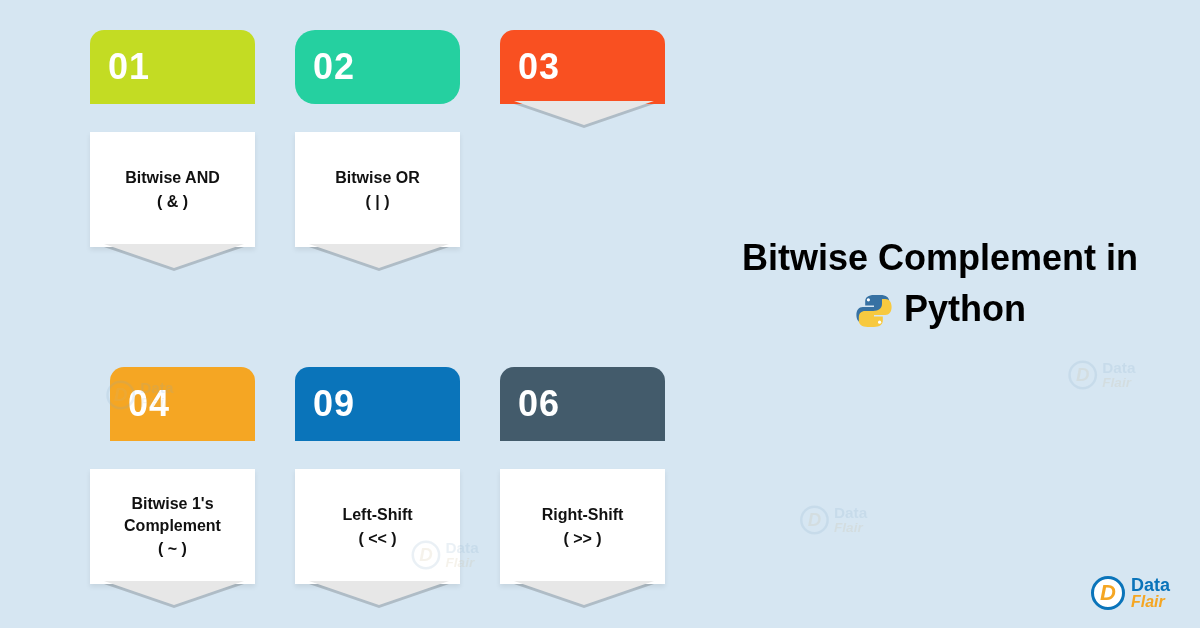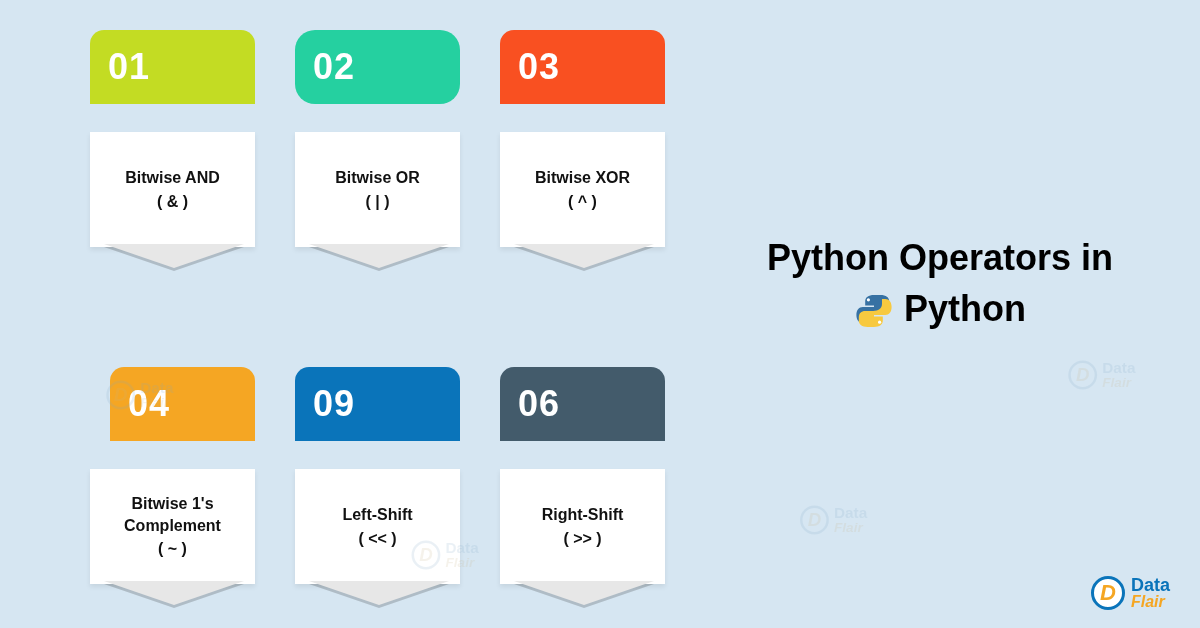--- a/index.html
+++ b/index.html
@@ -168,24 +168,20 @@
     <div class="card">
       <div class="card-top c2">02</div>
       <div class="card-body">
         <div>Bitwise OR</div>
         <div class="symbol">( | )</div>
       </div>
       <div class="fold"></div>
     </div>
     <div class="card">
       <div class="card-top c3">03</div>
-      <div class="card-body">
-        <div>Bitwise XOR</div>
-        <div class="symbol">( ^ )</div>
-      </div>
       <div class="fold"></div>
     </div>
   </div>
   <div class="row">
     <div class="card">
       <div class="card-top c4">04</div>
       <div class="card-body">
         <div>Bitwise 1's Complement</div>
         <div class="symbol">( ~ )</div>
       </div>
@@ -204,21 +200,21 @@
       <div class="card-body">
         <div>Right-Shift</div>
         <div class="symbol">( &gt;&gt; )</div>
       </div>
       <div class="fold"></div>
     </div>
   </div>
 </div>
 
 <div class="title-block">
-  <h1>Python Operators in</h1>
+  <h1>Bitwise Complement in</h1>
   <div class="title-second">
     <span class="py-icon">
       <svg viewBox="0 0 100 100">
         <path d="M50 10 c-14 0 -22 6 -22 16 v10 h22 v4 H22 c-10 0 -16 8 -16 20 s6 20 16 20 h8 v-12 c0-12 10-18 22-18 h20 c10 0 16-6 16-16 V26 c0-10-8-16-22-16 H50z" fill="#3671a3"></path>
         <circle cx="36" cy="22" r="4" fill="#fff"></circle>
         <path d="M50 90 c14 0 22-6 22-16 v-10 H50 v-4 h28 c10 0 16-8 16-20 s-6-20-16-20 h-8 v12 c0 12-10 18-22 18 H28 c-10 0-16 6-16 16 v8 c0 10 8 16 22 16 H50z" fill="#f7c93f"></path>
         <circle cx="64" cy="78" r="4" fill="#fff"></circle>
       </svg>
     </span>
     <h1>Python</h1>

